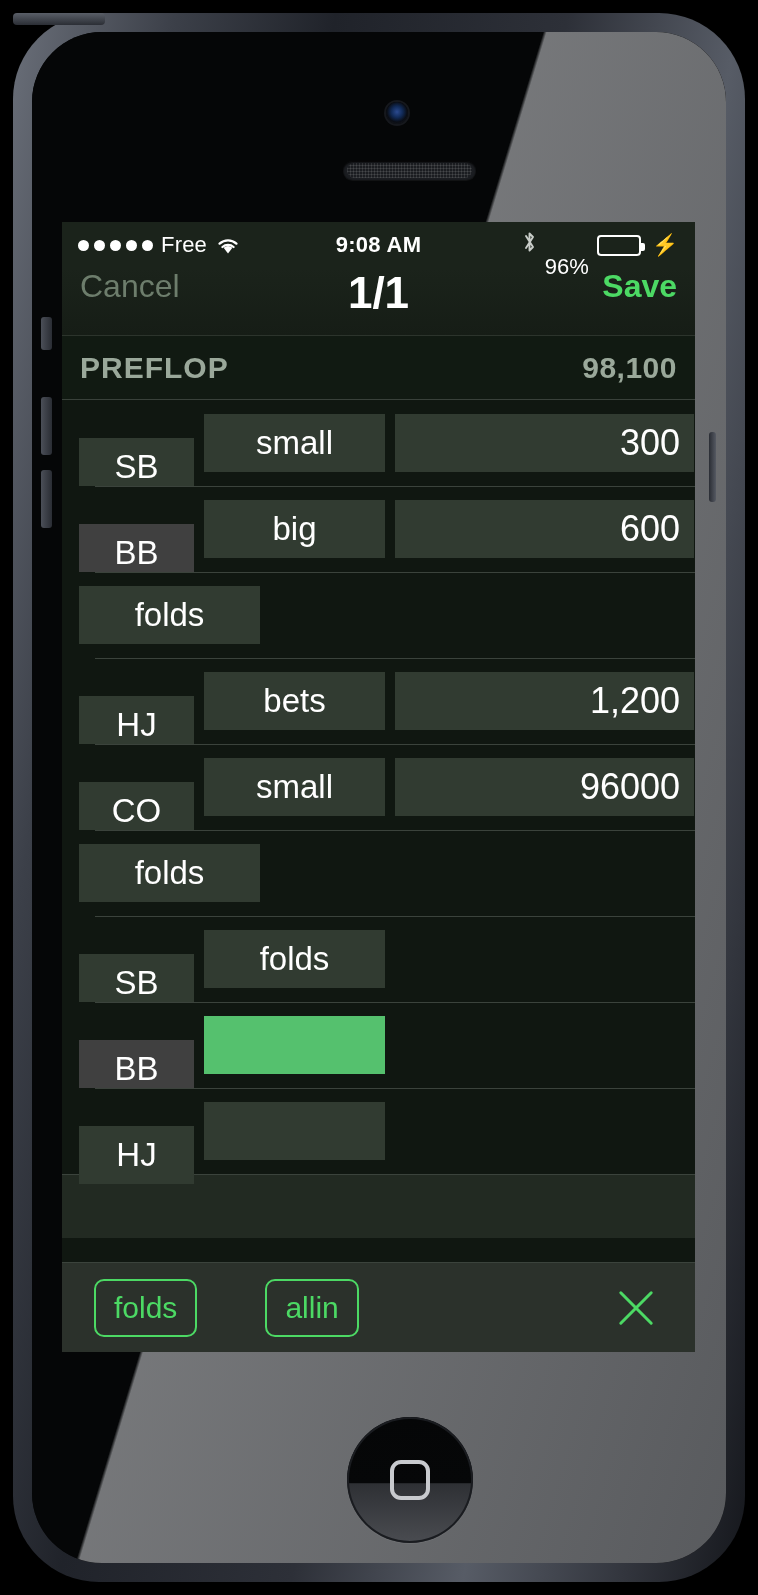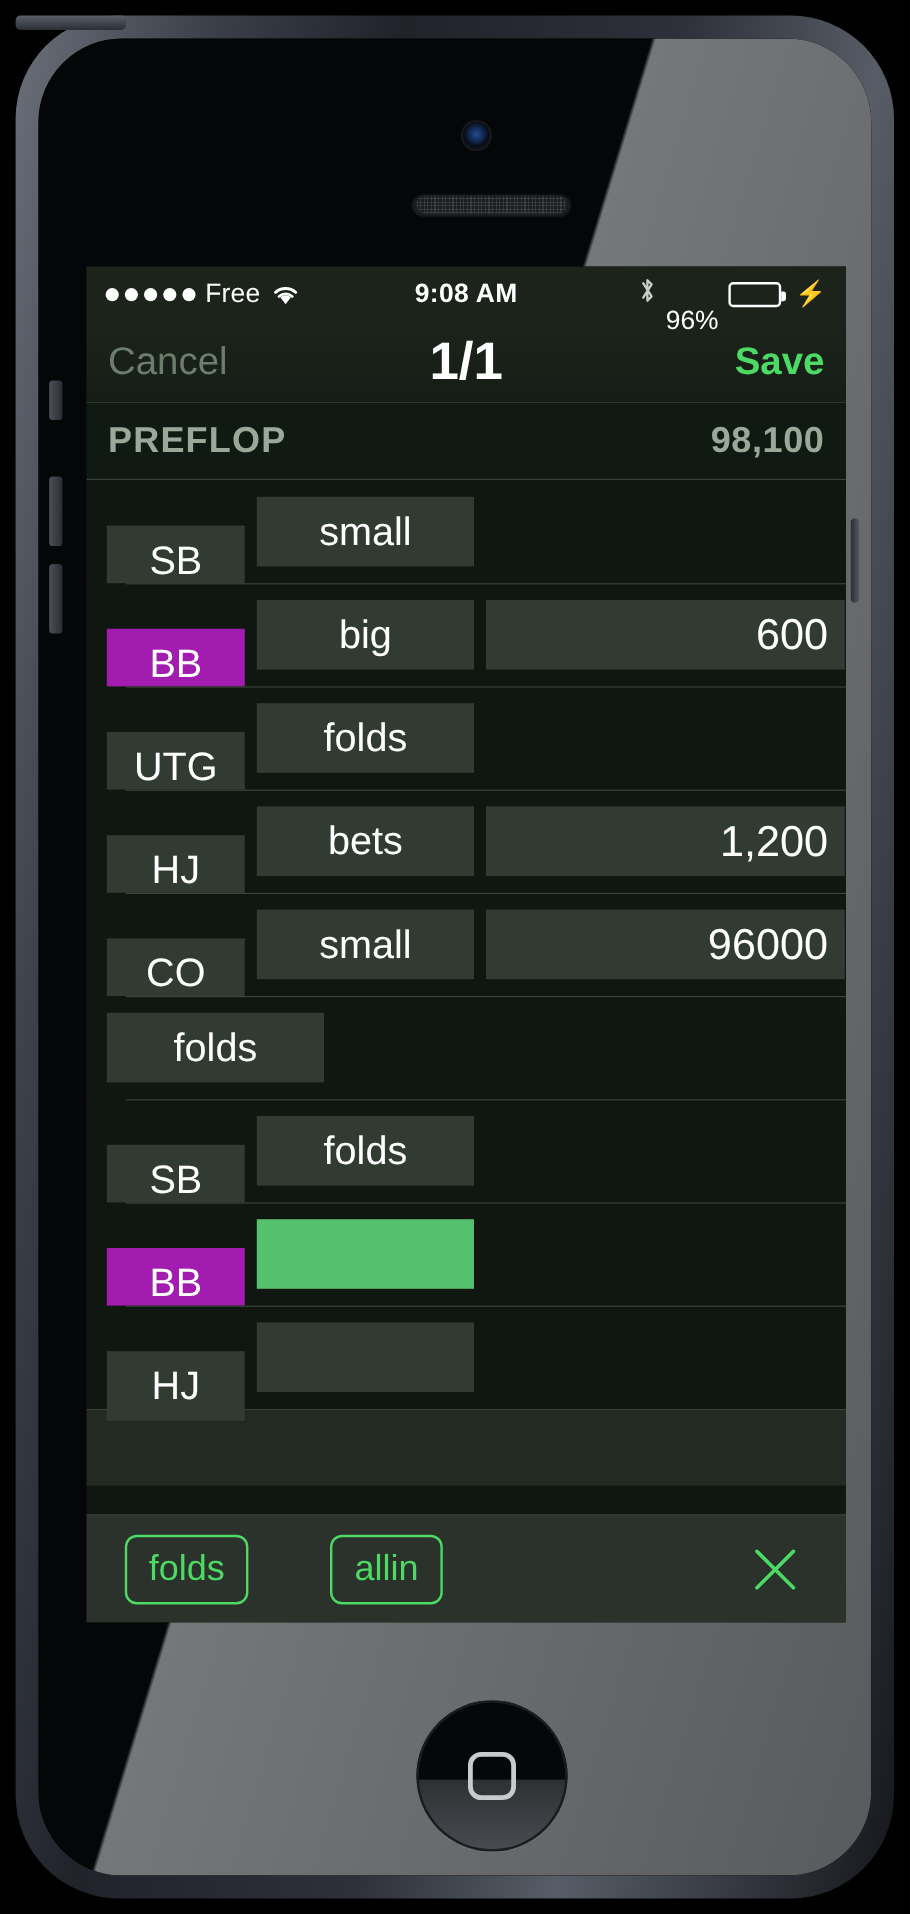--- a/index.html
+++ b/index.html
@@ -72,21 +72,21 @@
     background:linear-gradient(180deg,#050607 0%,#060708 52%,#2e3034 53%,#4a4c51 100%);
     box-shadow:inset 0 0 0 2px #1a1c20, 0 1px 1px rgba(255,255,255,.06);
   }
   #home-square{
     position:absolute; left:50%; top:50%; transform:translate(-50%,-50%);
     width:40px; height:40px; border:4px solid #c8cace; border-radius:11px;
   }
 
   
   #screen{
-    position:absolute; left:72px; top:222px;
+    position:absolute; left:62px; top:222px;
     width:633px; height:1130px;
     background:#101711;
     overflow:hidden;
   }
 
   
   #status-bar{
     height:46px; display:flex; align-items:center; padding:0 16px;
     background:#1b231b; color:#fff; font-size:22px;
   }
@@ -99,21 +99,21 @@
   #status-right{ flex:1; display:flex; align-items:center; justify-content:flex-end; gap:8px; }
   #battery-percent{ font-size:22px;margin-top:43px; }
   #battery-icon{ position:relative; width:44px; height:21px; border:2px solid #fff; border-radius:4px; padding:2px; }
   #battery-icon .lvl{ height:100%; background:#4cd964; border-radius:1px; }
   #battery-icon:after{ content:""; position:absolute; right:-6px; top:6px; width:4px; height:8px;
       background:#fff; border-radius:0 2px 2px 0; }
   #charging-bolt{ font-size:21px; color:#fff; margin-left:4px; }
 
   
   #nav-bar{
-    height:68px; display:flex; align-items:center; padding:0 18px;
+    height:68px; display:flex; align-items:flex-start; padding:0 18px;
     background:linear-gradient(180deg,#1b231b 0%,#161d16 100%);
     border-bottom:1px solid #2c342c;
   }
   #cancel-button{ color:#6d7d6c; font-size:32px; flex:1; text-align:left; }
   #page-indicator{ color:#ffffff; font-size:44px; font-weight:bold; flex:0 0 auto; }
   #save-button{ color:#4cd964; font-size:32px; font-weight:bold; flex:1; text-align:right; }
 
   
   #street-header{
     height:64px; display:flex; align-items:center; justify-content:space-between;
@@ -133,21 +133,21 @@
   }
   .action-row .row-sep{
     position:absolute; left:33px; right:0; top:0; height:1px; background:#3b433c;
   }
   .action-row:first-child .row-sep{ display:none; }
   .cell{
     display:flex; align-items:center; height:58px;
     background:#313b31; color:#fff; font-size:33px; font-weight:300;
   }
   .cell-position{ width:115px; justify-content:center;margin-top:48px; }
-  .cell-position.highlight{ background:#a21caf; }
+  .cell-position.highlight{ background:#404040; }
   .cell-action{ width:181px; justify-content:center; }
   .cell-action.active{ background:#55c16e; }
   .cell-amount{ flex:1; margin-right:1px; justify-content:flex-end; padding-right:14px; font-size:36px; }
   .cell-hidden{ visibility:hidden; }
   #table-tail{ height:64px; background:#222a22; border-top:1px solid #3b433c; }
 
   
   #bottom-toolbar{
     position:absolute; left:0; bottom:0; width:100%; height:90px;
     background:#2b312b; border-top:1px solid #3b433c;
@@ -233,30 +233,30 @@
 
   <div id="street-header">
     <span>PREFLOP</span>
     <span id="pot-total">98,100</span>
   </div>
 
   <div id="action-table">
       <div class="action-row">
         <div class="cell cell-position">SB</div>
         <div class="cell cell-action">small</div>
+        <div class="cell cell-amount">300</div>
       </div>
       <div class="action-row">
         <div class="row-sep"></div>
         <div class="cell cell-position highlight">BB</div>
         <div class="cell cell-action">big</div>
         <div class="cell cell-amount">600</div>
       </div>
       <div class="action-row">
         <div class="row-sep"></div>
-        <div class="cell cell-position">UTG</div>
         <div class="cell cell-action">folds</div>
         <div class="cell cell-amount cell-hidden"></div>
       </div>
       <div class="action-row">
         <div class="row-sep"></div>
         <div class="cell cell-position">HJ</div>
         <div class="cell cell-action">bets</div>
         <div class="cell cell-amount">1,200</div>
       </div>
       <div class="action-row">

